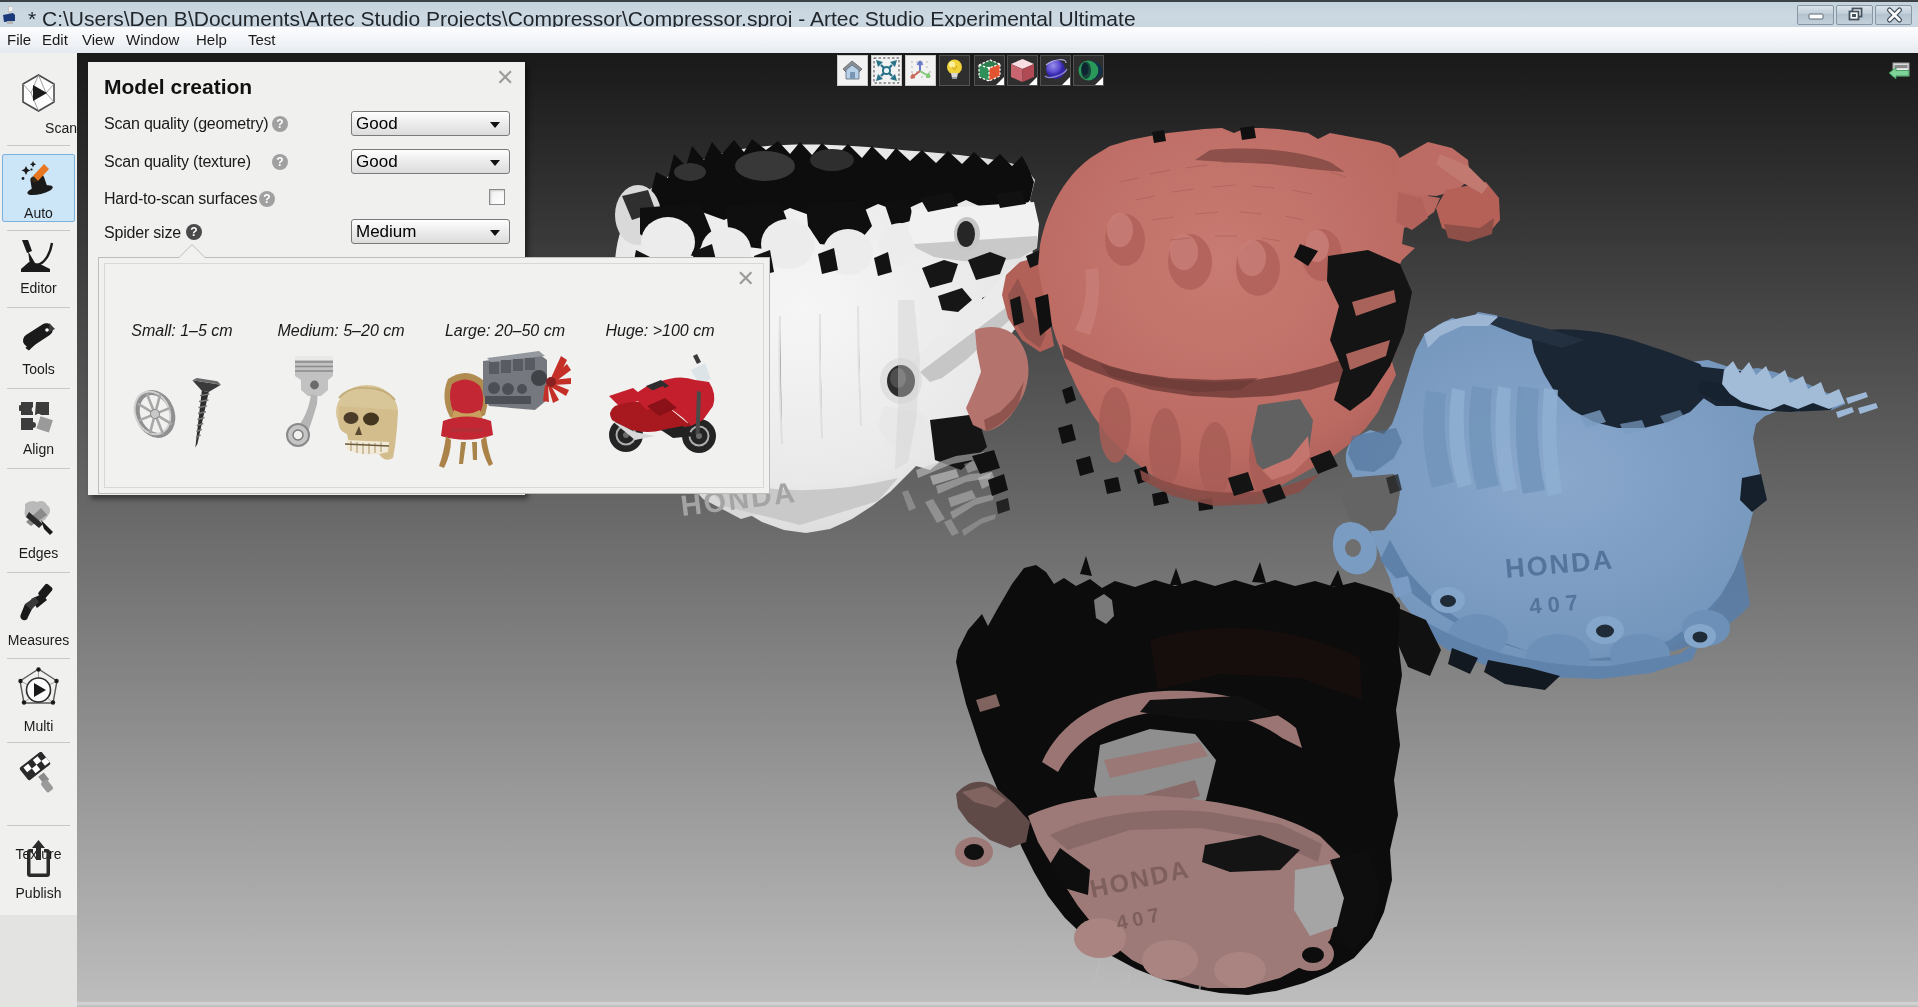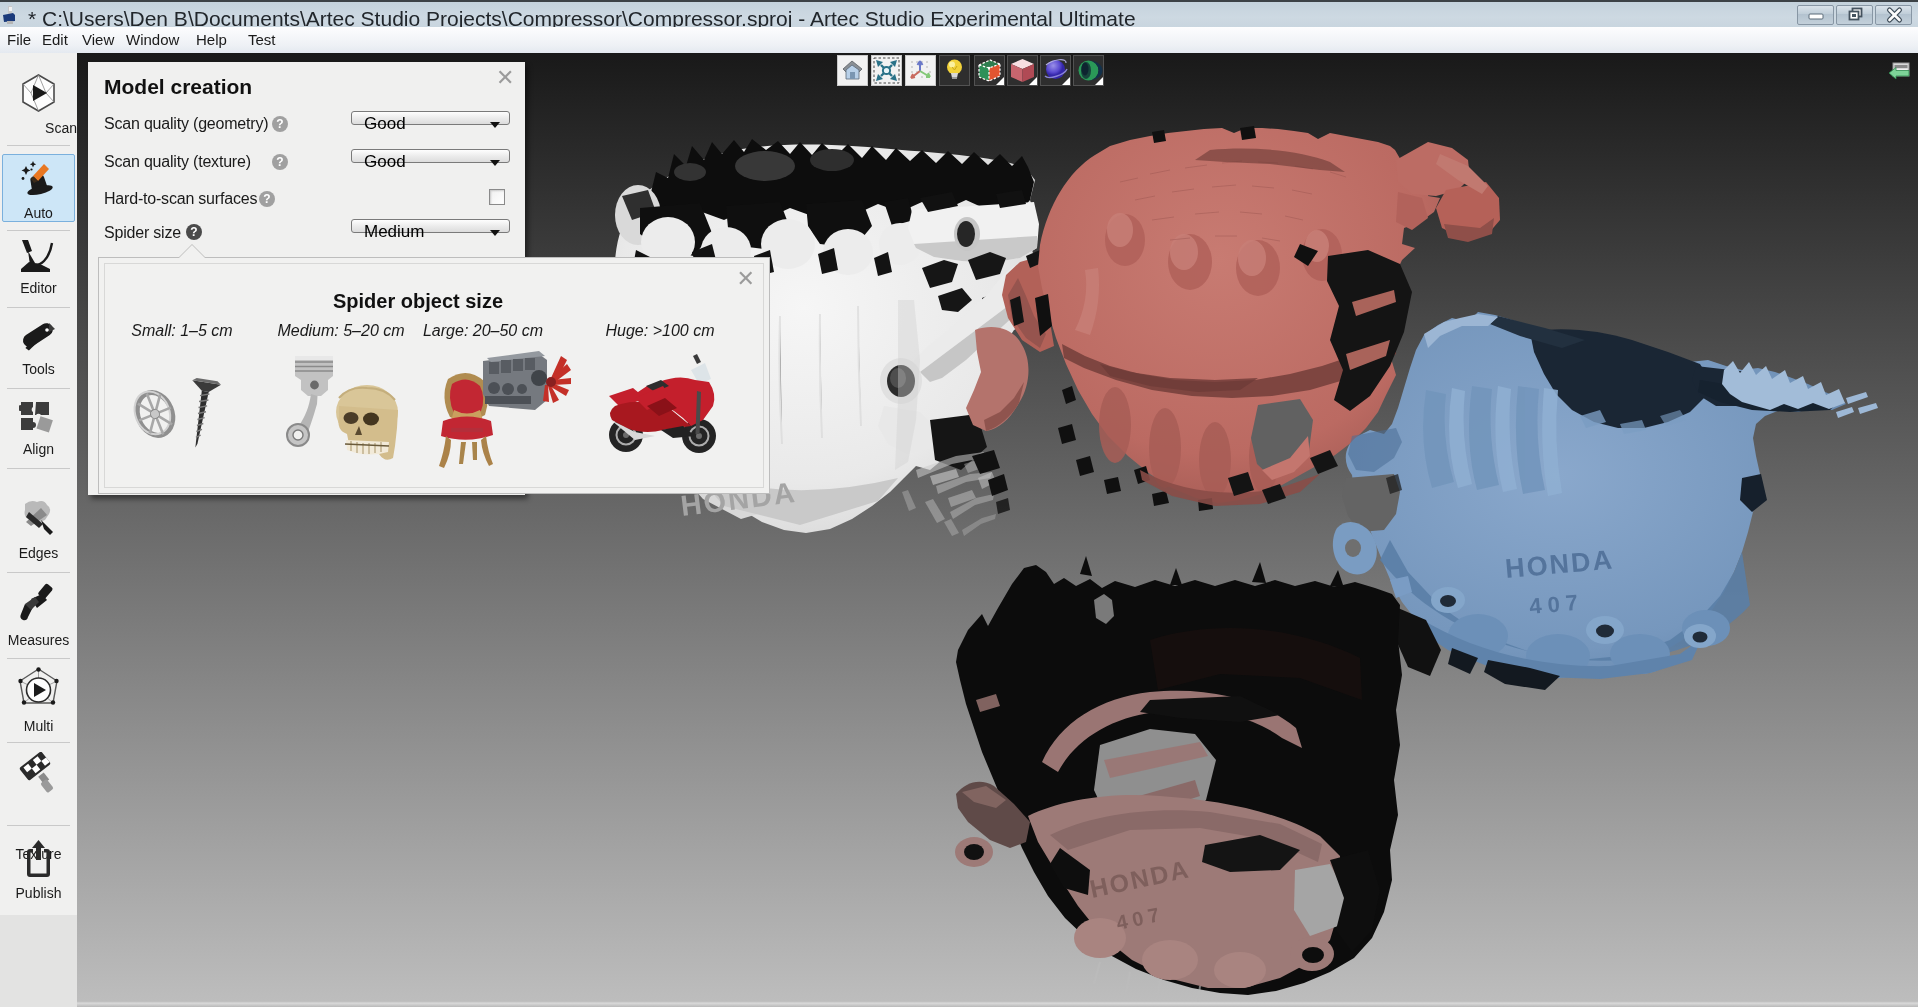--- a/index.html
+++ b/index.html
@@ -33,22 +33,22 @@
   border-left:8px solid transparent; border-bottom:8px solid #fff; }
 #vtoolbar { position:absolute; left:760px; top:0px; width:350px; height:36px; }
 
 #mpanel { position:absolute; left:88px; top:62px; width:437px; height:433px; background:#f0f0ef;
   box-shadow:3px 4px 5px rgba(0,0,0,0.45); }
 #mpanel h1 { font-size:21px; font-weight:bold; color:#111; position:absolute; left:16px; top:13px; }
 .mrow { position:absolute; left:16px; font-size:16px; letter-spacing:-0.2px; color:#1a1a1a; }
 .qmark { position:absolute; width:16px; height:16px; border-radius:50%; background:#a0a0a0; color:#fff;
   font-size:12px; font-weight:bold; text-align:center; line-height:16px; }
 .qmark.dark { background:#4a4a4a; }
-.dd { position:absolute; left:263px; width:159px; height:14px; border:1px solid #7a7a7a; border-radius:3px;
-  background:linear-gradient(#fefefe,#ececec 50%,#dcdcdc); font-size:17px; color:#000; padding:2px 0 0 12px; }
+.dd { position:absolute; left:263px; width:159px; height:25px; border:1px solid #7a7a7a; border-radius:3px;
+  background:linear-gradient(#fefefe,#ececec 50%,#dcdcdc); font-size:17px; color:#000; padding:2px 0 0 4px; }
 .dd .arr { position:absolute; right:9px; top:10px; width:0; height:0;
   border-left:5px solid transparent; border-right:5px solid transparent; border-top:6px solid #111; }
 .closex { position:absolute; color:#9b9b9b; font-size:22px; font-weight:normal; }
 #checkbox { position:absolute; left:401px; top:127px; width:16px; height:16px; border:1px solid #8a8a8a;
   background:linear-gradient(135deg,#f0f0f0,#fff); box-shadow:inset 1px 1px 2px rgba(0,0,0,0.18); }
 
 #spopup { position:absolute; left:98px; top:257px; width:672px; height:237px; background:#f1f1f0;
   border:1px solid #bdbdbd; }
 #spopup .inner { position:absolute; left:5px; top:5px; right:5px; bottom:5px; border:1px solid #d8d8d7; }
 #spopup h2 { position:absolute; left:0; right:32px; text-align:center; top:32px; font-size:20px; color:#111; }
@@ -615,24 +615,23 @@
   <div class="qmark" style="left:171px; top:129px;">?</div>
   <div id="checkbox"></div>
   <div class="mrow" style="top:162px;">Spider size</div>
   <div class="qmark dark" style="left:98px; top:162px;">?</div>
   <div class="dd" style="top:157px;">Medium<div class="arr"></div></div>
 </div>
 <div id="ptr"></div>
 <div id="spopup">
   <div class="inner"></div>
   <div class="closex" style="right:14px; top:8px; position:absolute;">✕</div>
-  <h2>Spider object size</h2>
   <div class="scol" style="left:3px;">Small: 1–5 cm</div>
   <div class="scol" style="left:162px;">Medium: 5–20 cm</div>
-  <div class="scol" style="left:304px;">Large: 20–50 cm</div>
+  <div class="scol" style="left:326px;">Large: 20–50 cm</div>
   <div class="scol" style="left:481px;">Huge: &gt;100 cm</div>
   <svg style="position:absolute;left:0;top:0;" width="672" height="237" viewBox="0 0 672 237">
 
     <g transform="rotate(-22 56 156)">
       <ellipse cx="56" cy="156" rx="17" ry="22" fill="none" stroke="#8f8f8f" stroke-width="5"></ellipse>
       <ellipse cx="54" cy="154" rx="17" ry="22" fill="none" stroke="#d2d2d2" stroke-width="2"></ellipse>
       <path d="M56 134 L56 178 M39 156 L73 156 M44 140 L68 172 M44 172 L68 140" stroke="#a8a8a8" stroke-width="2.6"></path>
       <circle cx="56" cy="156" r="4.5" fill="#c8c8c8" stroke="#8a8a8a"></circle>
     </g>
 

